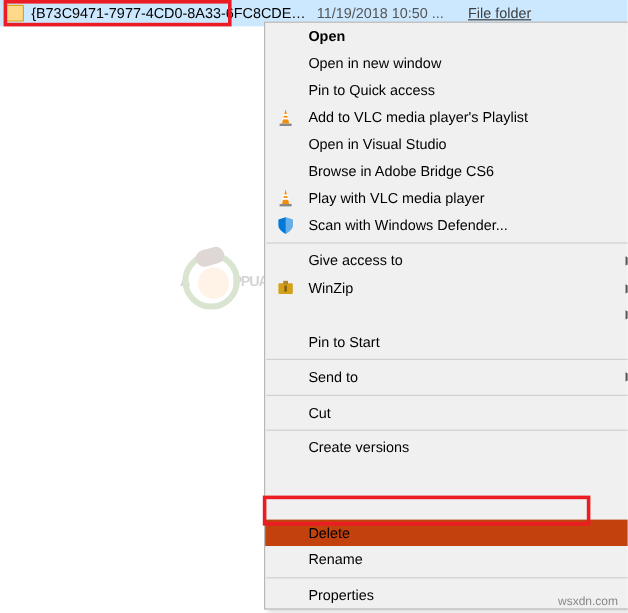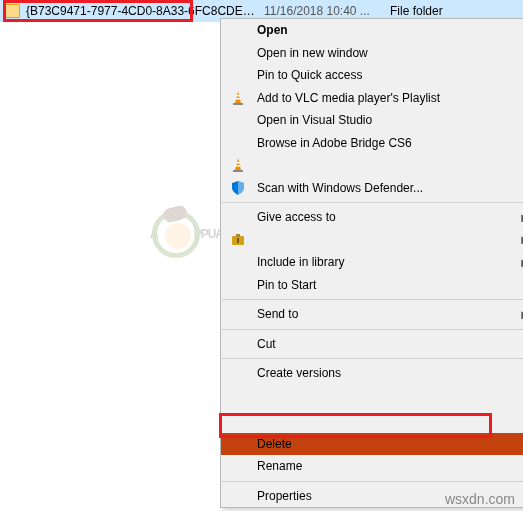--- a/index.html
+++ b/index.html
@@ -2,31 +2,31 @@
 <html><head>
   <meta charset="utf-8">
   <style>
     * { box-sizing: border-box; margin: 0; padding: 0; font-family: 'Segoe UI', Tahoma, sans-serif; font-size: 12px; }
     body { background: #fff; width: 523px; height: 511px; position: relative; overflow: hidden; }
     
     .file-row { display: flex; align-items: center; height: 22px; background: #cce8ff; padding: 0 4px; width: 100%; }
     .file-row .folder-icon { width: 16px; height: 14px; background: #ffd98a; border: 1px solid #dba41b; border-radius: 1px; margin-right: 6px; }
     .file-row .name { flex: 0 0 230px; white-space: nowrap; overflow: hidden; text-overflow: ellipsis; color: #000; }
     .file-row .date { flex: 0 0 120px; color: #555; padding-left: 8px; }
-    .file-row .type { color: #000000; padding-left: 14px; }
+    .file-row .type { color: #404040; padding-left: 14px; text-decoration: underline; }
     
     .highlight-red-1 { position: absolute; top: 0; left: 3px; width: 190px; height: 22px; border: 3px solid #ec1c24; pointer-events: none; }
     .highlight-red-2 { position: absolute; top: 413px; left: 219px; width: 273px; height: 25px; border: 3px solid #ec1c24; pointer-events: none; }
 
     .watermark { position: absolute; top: 210px; left: 150px; opacity: 0.22; display: flex; align-items: center; font-size: 34px; font-weight: 700; color: #424242; letter-spacing: -1px; pointer-events: none; }
     .watermark .circle { width: 48px; height: 48px; border: 5px solid #558b2f; border-radius: 50%; display: flex; align-items: center; justify-content: center; margin: 0 -6px; position: relative; }
     .watermark .circle::before { content: ''; position: absolute; top: -8px; left: 6px; width: 24px; height: 14px; background: #6d4c41; border-radius: 8px; transform: rotate(-15deg); }
     .watermark .circle::after { content: ''; position: absolute; top: 8px; left: 8px; width: 26px; height: 26px; background: #ffc796; border-radius: 50%; }
 
-    .bottom-watermark { position: absolute; bottom: 4px; right: 8px; font-size: 14px; color: #888; text-align: center; }
+    .bottom-watermark { position: absolute; bottom: 4px; right: 8px; font-size: 10px; color: #888; text-align: center; }
 
     .context-menu { position: absolute; top: 18px; left: 220px; width: 320px; background: #f0f0f0; border: 1px solid #b8b8b8; box-shadow: 3px 3px 4px rgba(0,0,0,0.15); }
     .menu-item { display: flex; align-items: center; height: 22.5px; padding: 0 30px 0 36px; position: relative; cursor: default; color: #000; }
     .menu-item .icon-slot { position: absolute; left: 8px; width: 18px; height: 18px; display: flex; align-items: center; justify-content: center; }
     .menu-item .label { flex: 1; white-space: nowrap; }
     .menu-item .arrow { position: absolute; right: 10px; font-size: 10px; color: #555; }
     .menu-item.bold .label { font-weight: 700; }
     .menu-item.hover { background: #c2410c; margin-top: 48px; }
     .menu-sep { height: 1px; background: #d0d0d0; margin: 3px 1px; }
 
@@ -34,21 +34,21 @@
     .ico-vlc { fill: #f48c06; }
     .ico-shield { fill: #0078d7; }
     .ico-winzip { fill: #d4a017; }
   </style>
 </head>
 <body>
 
 <div class="file-row">
   <div class="folder-icon"></div>
   <div class="name">{B73C9471-7977-4CD0-8A33-6FC8CDE97…</div>
-  <div class="date">11/16/2018 10:40 ...</div>
+  <div class="date">11/19/2018 10:50 ...</div>
   <div class="type">File folder</div>
 </div>
 
 <div class="watermark">
   <span>A</span>
   <span class="circle"></span>
   <span>PPUALS</span>
 </div>
 
 <div class="context-menu">
@@ -80,20 +80,21 @@
   </div>
   <div class="menu-item">
     <span class="icon-slot">
       <svg class="ico ico-vlc" viewBox="0 0 16 16">
           <polygon points="8,1 11,13 5,13"></polygon>
           <rect x="3" y="13" width="10" height="2" fill="#888"></rect>
           <rect x="6" y="5" width="4" height="1.5" fill="#fff"></rect>
           <rect x="5.4" y="8" width="5.2" height="1.5" fill="#fff"></rect>
         </svg>
     </span>
+    <span class="label">Play with VLC media player</span>
   </div>
   <div class="menu-item">
     <span class="icon-slot">
       <svg class="ico ico-shield" viewBox="0 0 16 16">
           <path d="M8 1 L14 3 V8 C14 12 8 15 8 15 C8 15 2 12 2 8 V3 Z"></path>
           <path d="M8 1 L8 15 C8 15 14 12 14 8 V3 Z" fill="#fff" opacity="0.4"></path>
         </svg>
     </span>
     <span class="label">Scan with Windows Defender...</span>
   </div>
@@ -105,24 +106,24 @@
     <span class="arrow">▶</span>
   </div>
   <div class="menu-item">
     <span class="icon-slot">
       <svg class="ico ico-winzip" viewBox="0 0 16 16">
           <rect x="2" y="4" width="12" height="9" rx="1" fill="#d4a017"></rect>
           <rect x="6" y="2" width="4" height="3" fill="#b0882c"></rect>
           <rect x="7" y="6" width="2" height="5" fill="#7a5a10"></rect>
         </svg>
     </span>
+    <span class="label">WinZip</span>
     <span class="arrow">▶</span>
   </div>
   <div class="menu-item">
-    <span class="label">Include in library</span>
     <span class="arrow">▶</span>
   </div>
   <div class="menu-item">
     <span class="label">Pin to Start</span>
   </div>
 
   <div class="menu-sep"></div>
 
   <div class="menu-item">
     <span class="label">Send to</span>

